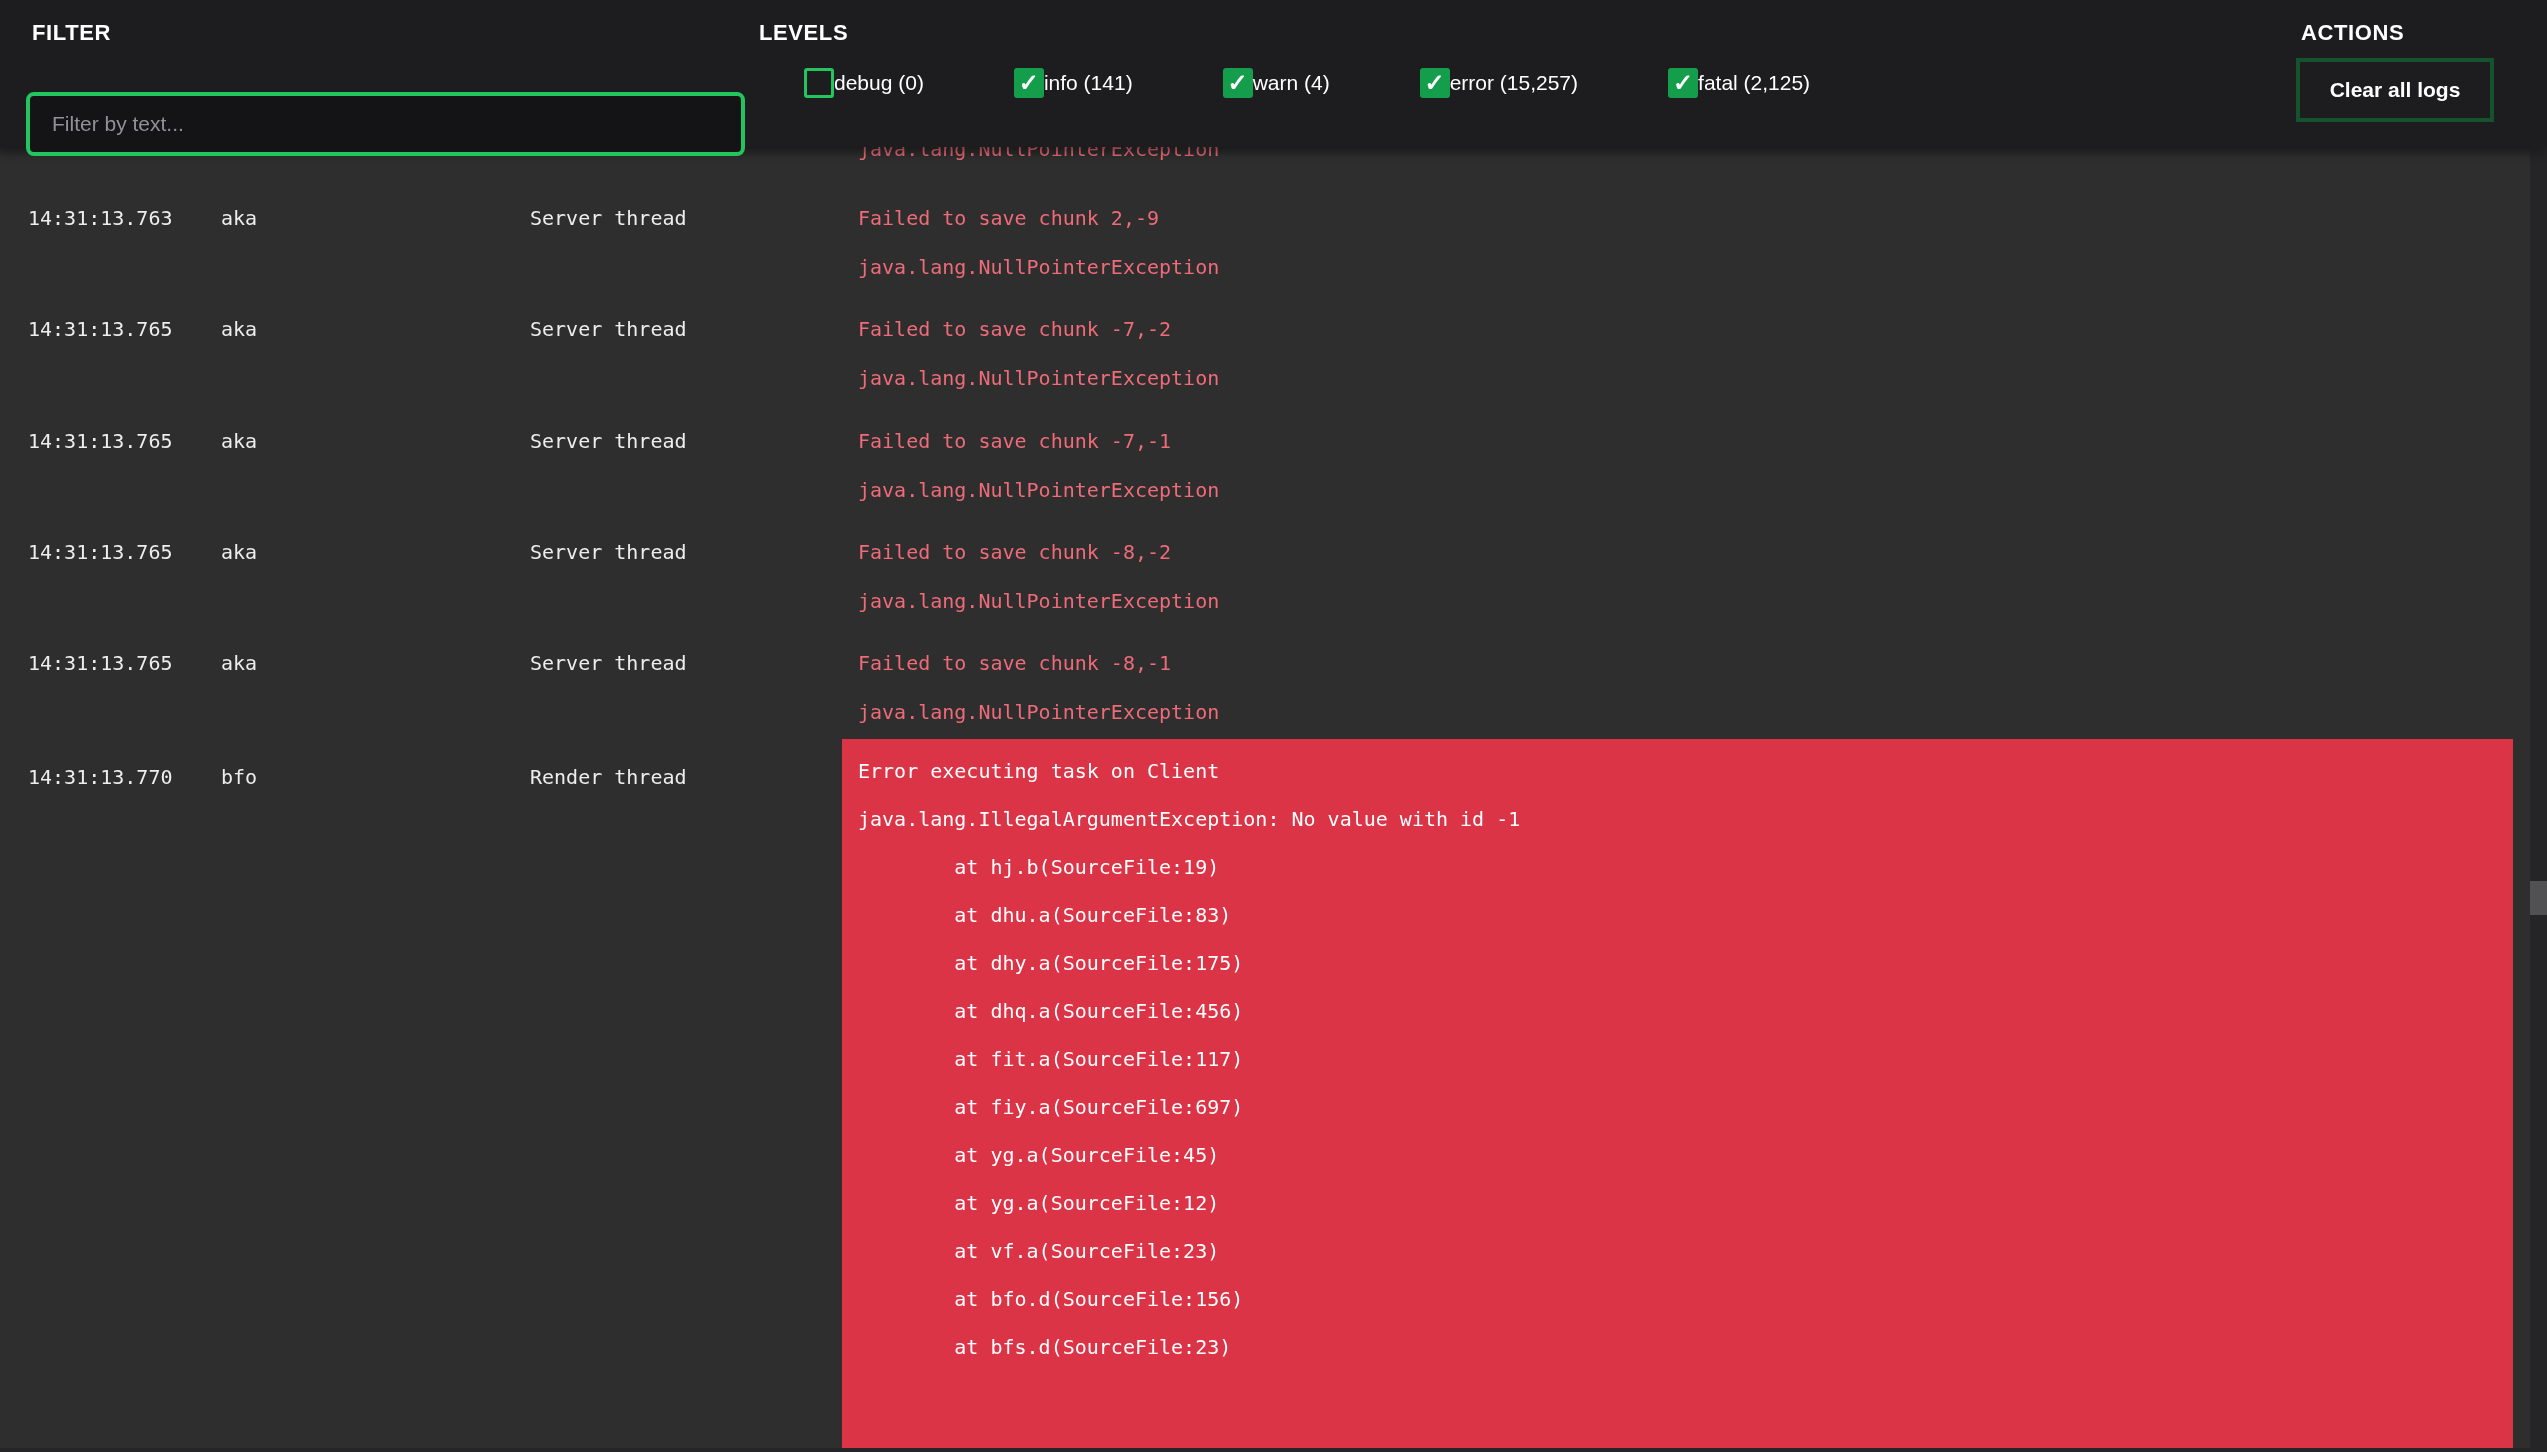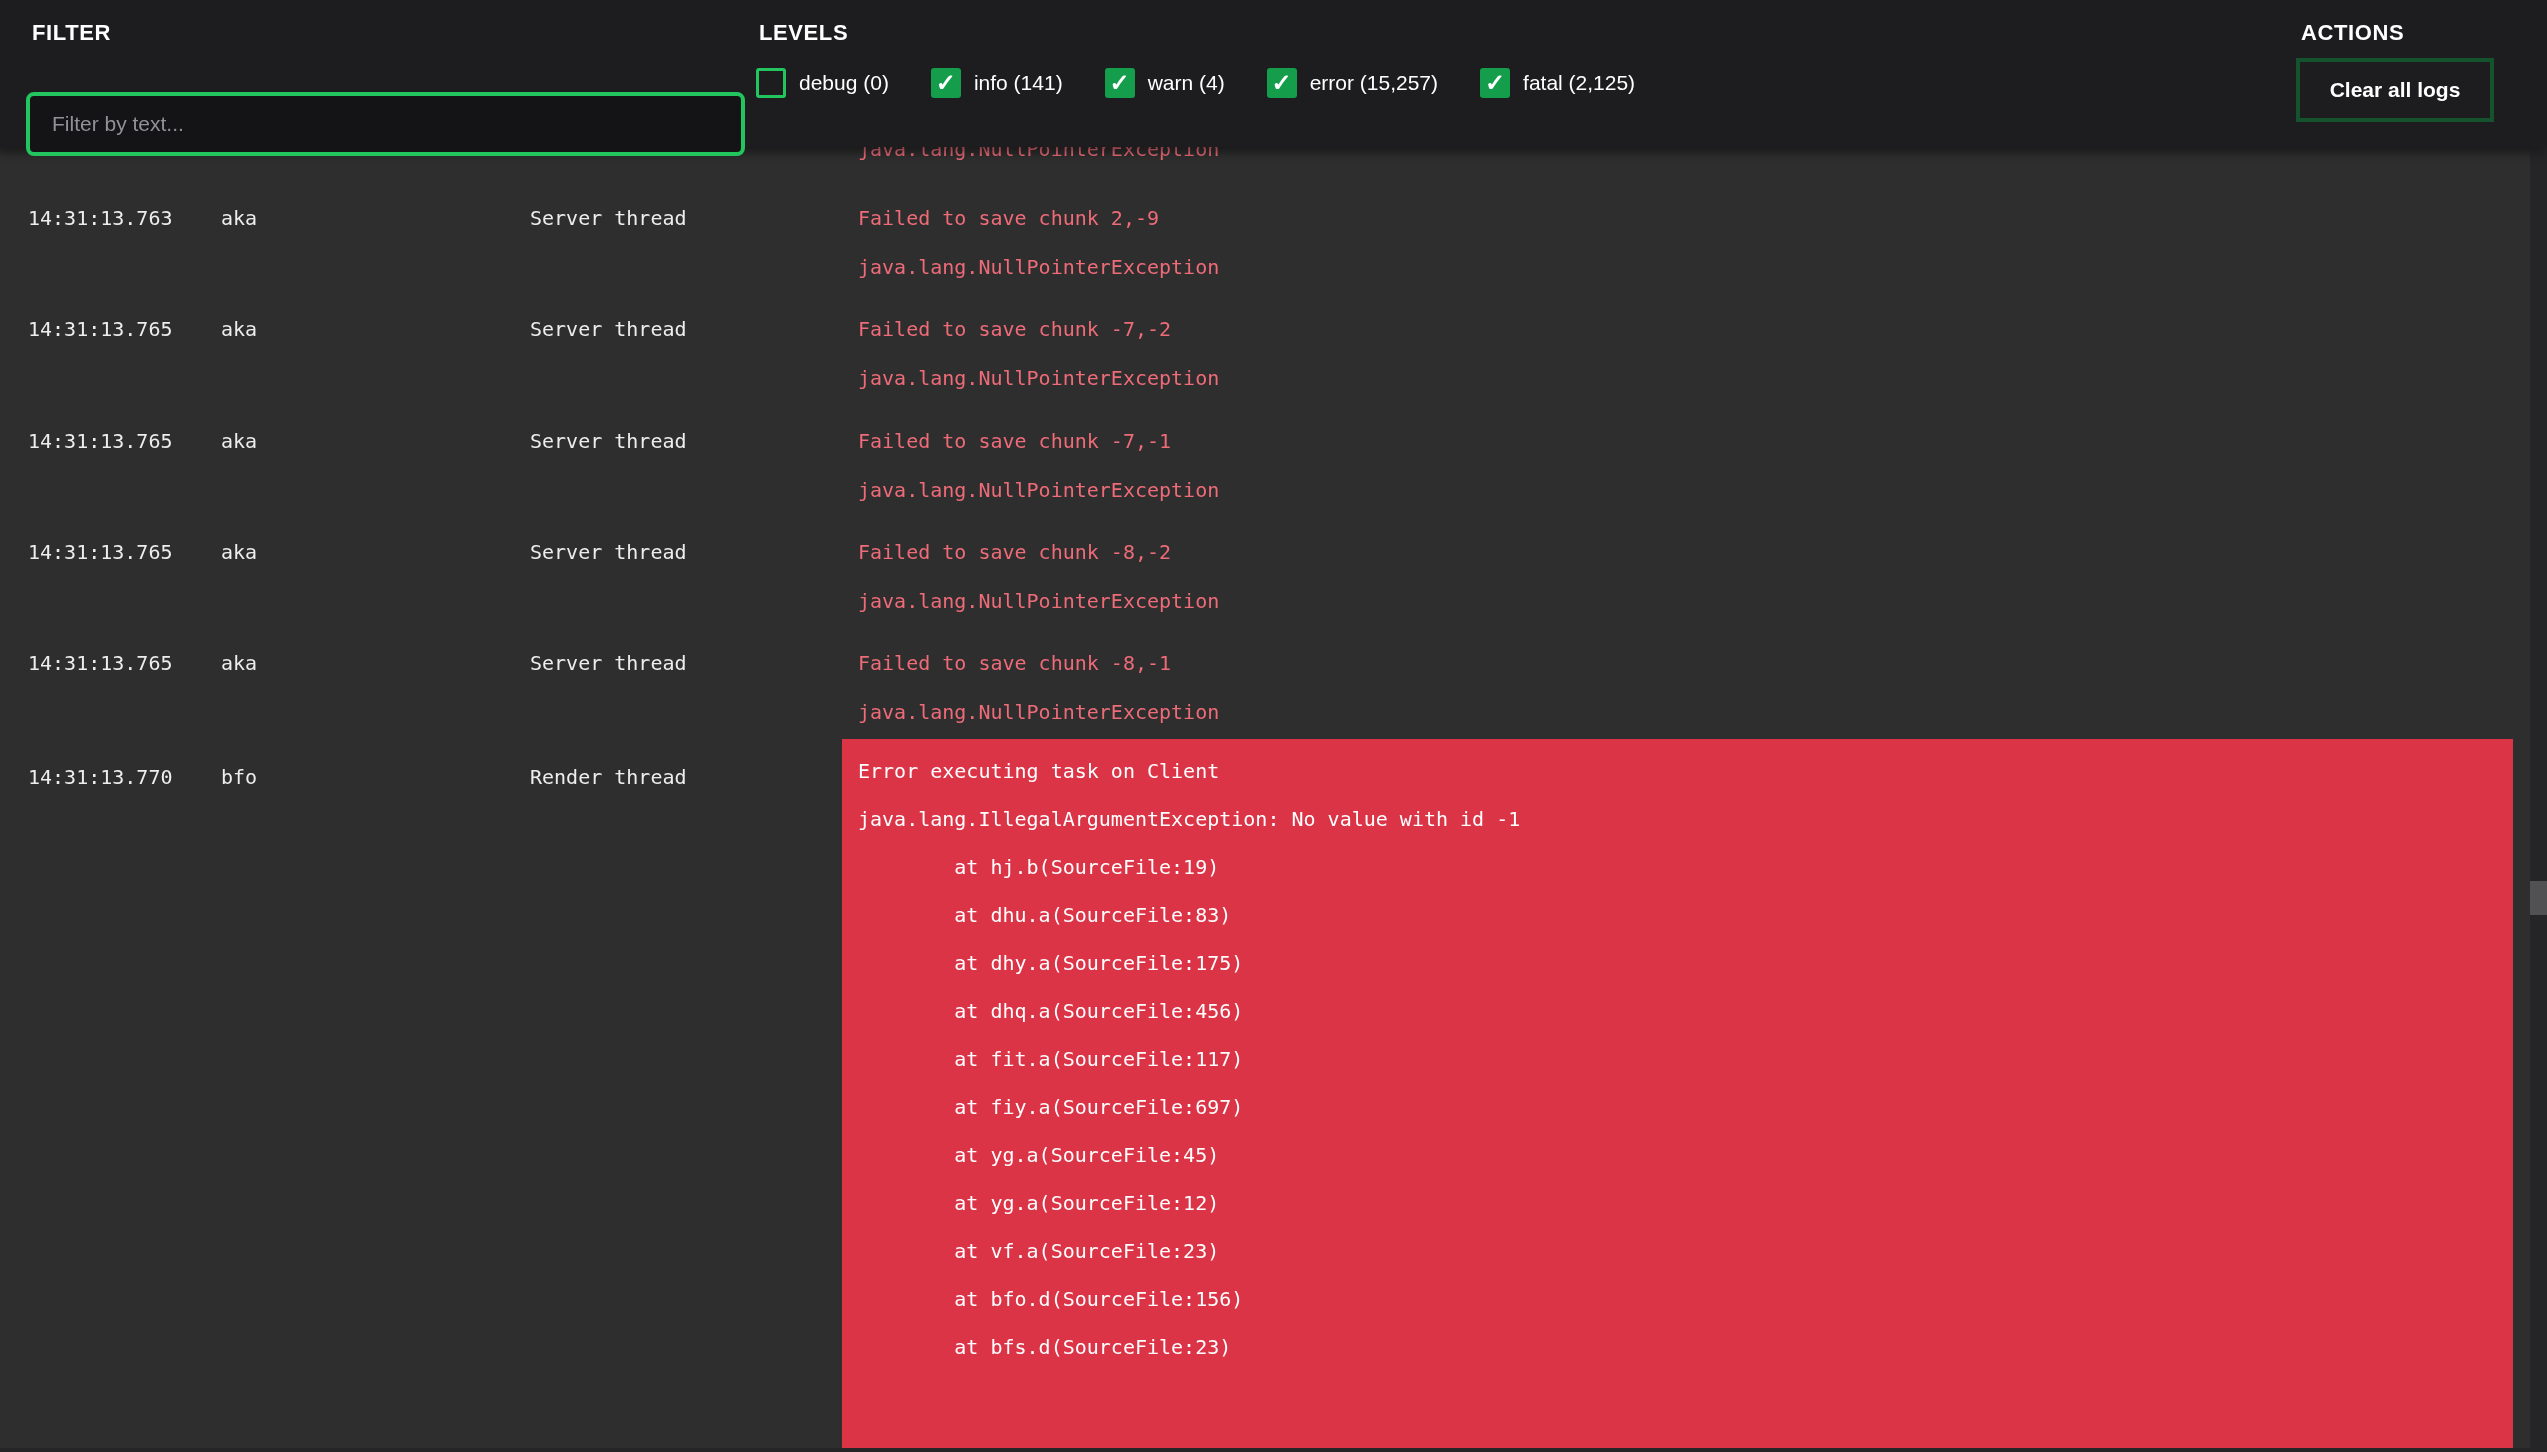--- a/index.html
+++ b/index.html
@@ -57,22 +57,22 @@
     position: absolute;
     left: 756px;
     top: 68px;
     display: flex;
     align-items: center;
     column-gap: 42px;
   }
   .level-item {
     display: flex;
     align-items: center;
-    column-gap: 13px;
     cursor: pointer;
+    margin-left: 48px;
   }
   .checkbox {
     width: 30px;
     height: 30px;
     box-sizing: border-box;
     border-radius: 3px;
     display: flex;
     align-items: center;
     justify-content: center;
   }

